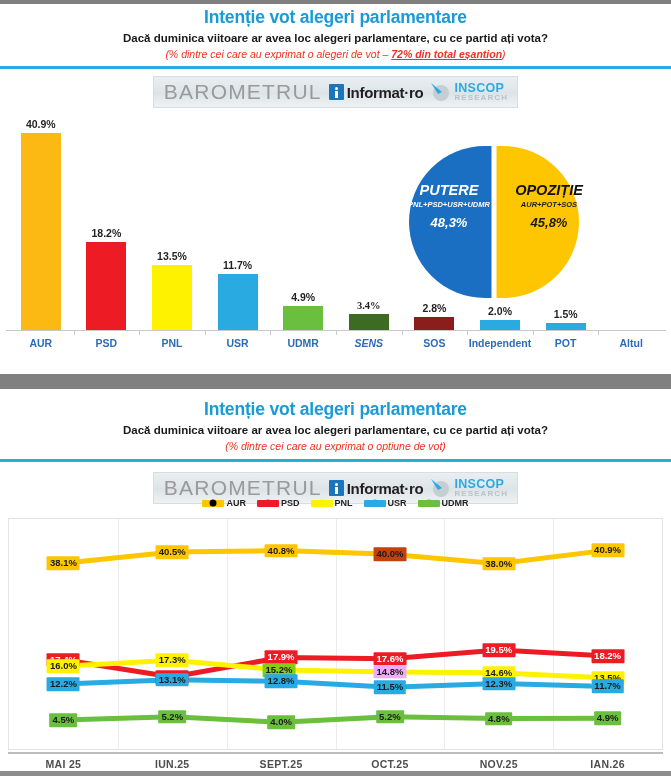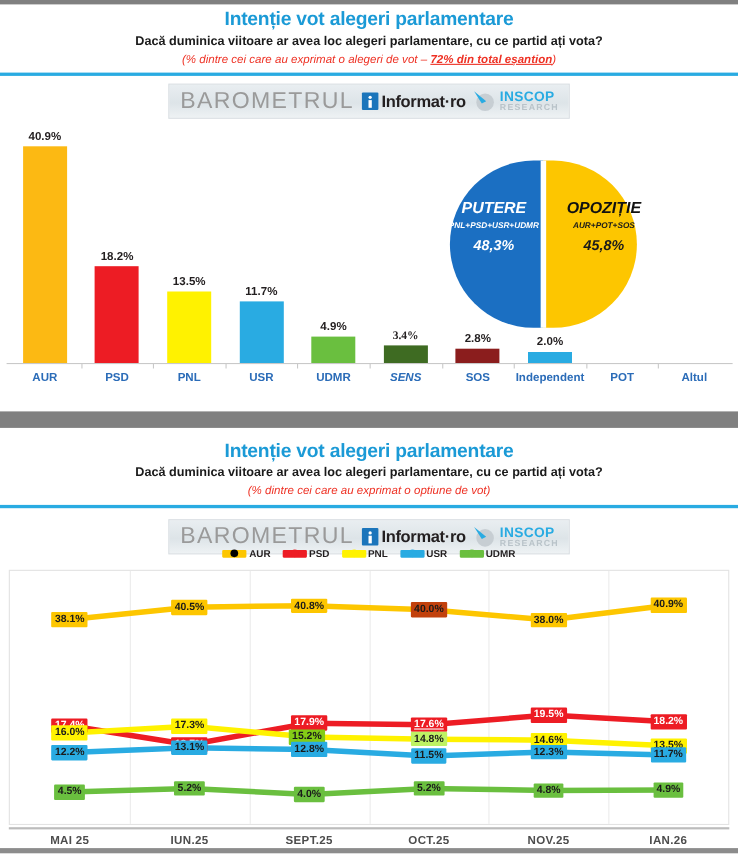--- a/index.html
+++ b/index.html
@@ -219,20 +219,24 @@
         <div class="bar-val" style="bottom: 16.496px;">2.8%</div>
       </div>
       <div class="bar-tick" style="left: 467.2px;"></div>
       <div class="bar-label" style="left: 401.6px; width: 65.6px;">SOS</div>
       <div class="bar-col" style="left: 480px; width: 40px; height: 222px; position: absolute; bottom: auto; top: 0px;">
         <div class="bar-rect" style="height: 9.64px; background: rgb(41, 171, 226);"></div>
         <div class="bar-val" style="bottom: 12.64px;">2.0%</div>
       </div>
       <div class="bar-tick" style="left: 532.8px;"></div>
       <div class="bar-label" style="left: 467.2px; width: 65.6px;">Independent</div>
+      <div class="bar-col" style="left: 545.6px; width: 40px; height: 222px; position: absolute; bottom: auto; top: 0px;">
+        <div class="bar-rect" style="height: 7.23px; background: rgb(41, 171, 226);"></div>
+        <div class="bar-val" style="bottom: 10.23px;">1.5%</div>
+      </div>
       <div class="bar-tick" style="left: 598.4px;"></div>
       <div class="bar-label" style="left: 532.8px; width: 65.6px;">POT</div>
       <div class="bar-label" style="left: 598.4px; width: 65.6px;">Altul</div>
     </div>
 
   <div class="gray-band"></div>
 
   <div class="panel-header" style="position:absolute;left:0;top:392px;width:671px;">
     <div class="ph-title">Intenție vot alegeri parlamentare</div>
     <div class="ph-sub">Dacă duminica viitoare ar avea loc alegeri parlamentare, cu ce partid ați vota?</div>
@@ -311,27 +315,27 @@
         </svg>
         <div class="lc-lbl" style="left: 54.4167px; top: 44.2px; background: rgb(253, 198, 0); color: rgb(26, 26, 26);">38.1%</div>
         <div class="lc-lbl" style="left: 163.25px; top: 33px; background: rgb(253, 198, 0); color: rgb(26, 26, 26);">40.5%</div>
         <div class="lc-lbl" style="left: 272.083px; top: 31.6px; background: rgb(253, 198, 0); color: rgb(26, 26, 26);">40.8%</div>
         <div class="lc-lbl" style="left: 380.917px; top: 35.3333px; background: #c2410c; color: rgb(26, 26, 26);">40.0%</div>
         <div class="lc-lbl" style="left: 489.75px; top: 44.6667px; background: rgb(253, 198, 0); color: rgb(26, 26, 26);">38.0%</div>
         <div class="lc-lbl" style="left: 598.583px; top: 31.1333px; background: rgb(253, 198, 0); color: rgb(26, 26, 26);">40.9%</div>
         <div class="lc-lbl" style="left: 54.4167px; top: 140.8px; background: rgb(237, 28, 36); color: rgb(255, 255, 255);">17.4%</div>
         <div class="lc-lbl" style="left: 163.25px; top: 158.067px; background: rgb(237, 28, 36); color: rgb(255, 255, 255);">13.7%</div>
         <div class="lc-lbl" style="left: 272.083px; top: 138.467px; background: rgb(237, 28, 36); color: rgb(255, 255, 255);">17.9%</div>
-        <div class="lc-lbl" style="left: 380.917px; top: 139.867px; background: rgb(237, 28, 36); color: rgb(255, 255, 255); text-decoration: underline;">17.6%</div>
+        <div class="lc-lbl" style="left: 380.917px; top: 139.867px; background: rgb(237, 28, 36); color: rgb(255, 255, 255);">17.6%</div>
         <div class="lc-lbl" style="left: 489.75px; top: 131px; background: rgb(237, 28, 36); color: rgb(255, 255, 255);">19.5%</div>
         <div class="lc-lbl" style="left: 598.583px; top: 137.067px; background: rgb(237, 28, 36); color: rgb(255, 255, 255);">18.2%</div>
         <div class="lc-lbl" style="left: 54.4167px; top: 147.333px; background: rgb(255, 242, 0); color: rgb(26, 26, 26);">16.0%</div>
         <div class="lc-lbl" style="left: 163.25px; top: 141.267px; background: rgb(255, 242, 0); color: rgb(26, 26, 26);">17.3%</div>
         <div class="lc-lbl" style="left: 270px; top: 151.067px; background: #84cc16; color: rgb(26, 26, 26);">15.2%</div>
-        <div class="lc-lbl" style="left: 380.917px; top: 152.933px; background: #bef264; color: rgb(26, 26, 26);">14.8%</div>
+        <div class="lc-lbl" style="left: 380.917px; top: 152.933px; background: #f0abfc; color: rgb(26, 26, 26);">14.8%</div>
         <div class="lc-lbl" style="left: 489.75px; top: 153.867px; background: rgb(255, 242, 0); color: rgb(26, 26, 26);">14.6%</div>
         <div class="lc-lbl" style="left: 598.583px; top: 159px; background: rgb(255, 242, 0); color: rgb(26, 26, 26);">13.5%</div>
         <div class="lc-lbl" style="left: 54.4167px; top: 165.067px; background: rgb(41, 171, 226); color: rgb(26, 26, 26);">12.2%</div>
         <div class="lc-lbl" style="left: 163.25px; top: 160.867px; background: rgb(41, 171, 226); color: rgb(26, 26, 26);">13.1%</div>
         <div class="lc-lbl" style="left: 272.083px; top: 162.267px; background: rgb(41, 171, 226); color: rgb(26, 26, 26);">12.8%</div>
         <div class="lc-lbl" style="left: 380.917px; top: 168.333px; background: rgb(41, 171, 226); color: rgb(26, 26, 26);">11.5%</div>
         <div class="lc-lbl" style="left: 489.75px; top: 164.6px; background: rgb(41, 171, 226); color: rgb(26, 26, 26);">12.3%</div>
         <div class="lc-lbl" style="left: 598.583px; top: 167.4px; background: rgb(41, 171, 226); color: rgb(26, 26, 26);">11.7%</div>
         <div class="lc-lbl" style="left: 54.4167px; top: 201px; background: rgb(106, 191, 63); color: rgb(26, 26, 26);">4.5%</div>
         <div class="lc-lbl" style="left: 163.25px; top: 197.733px; background: rgb(106, 191, 63); color: rgb(26, 26, 26);">5.2%</div>

